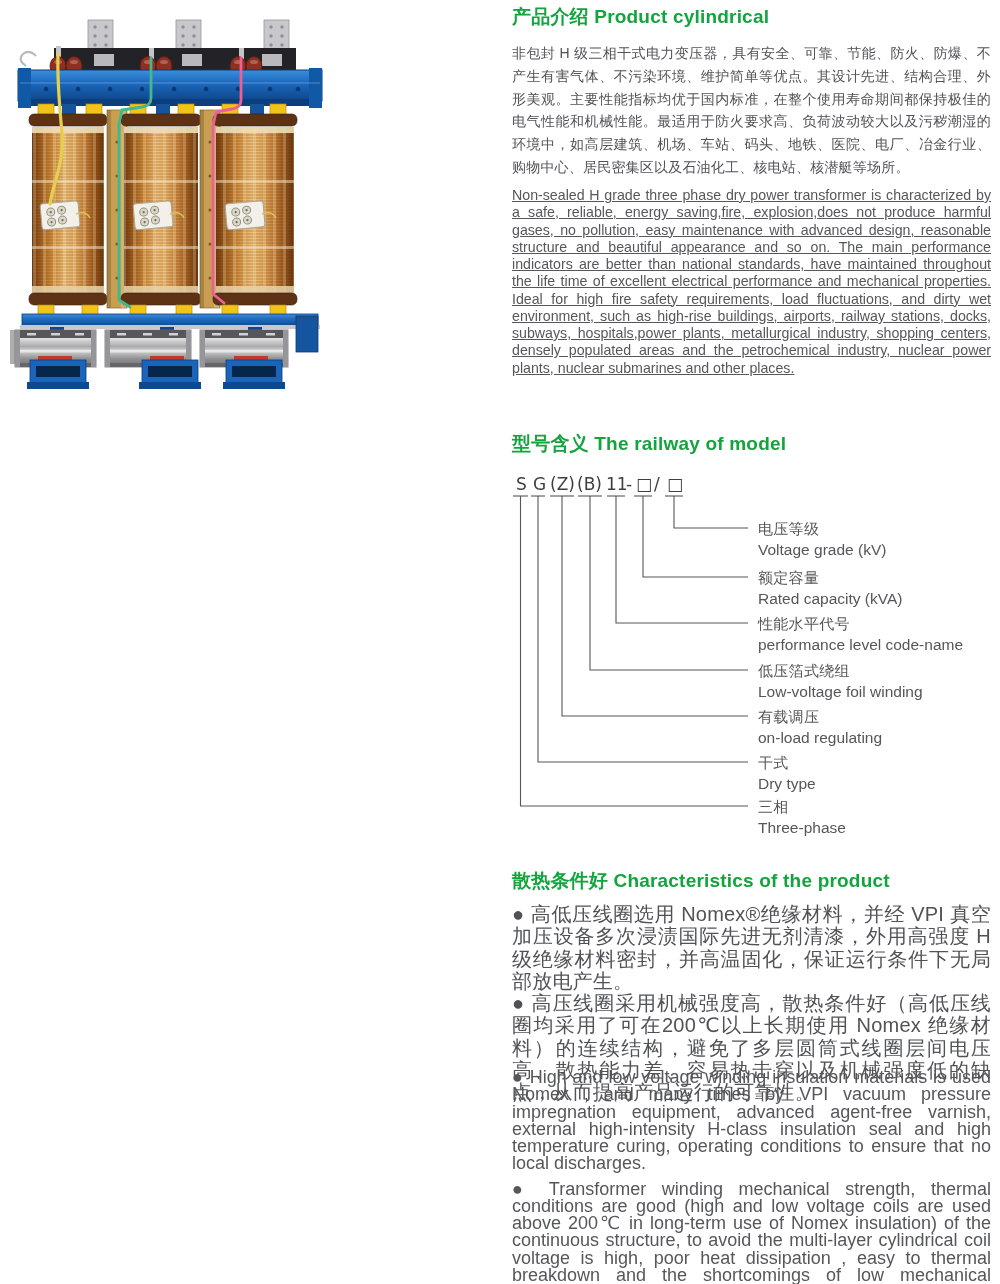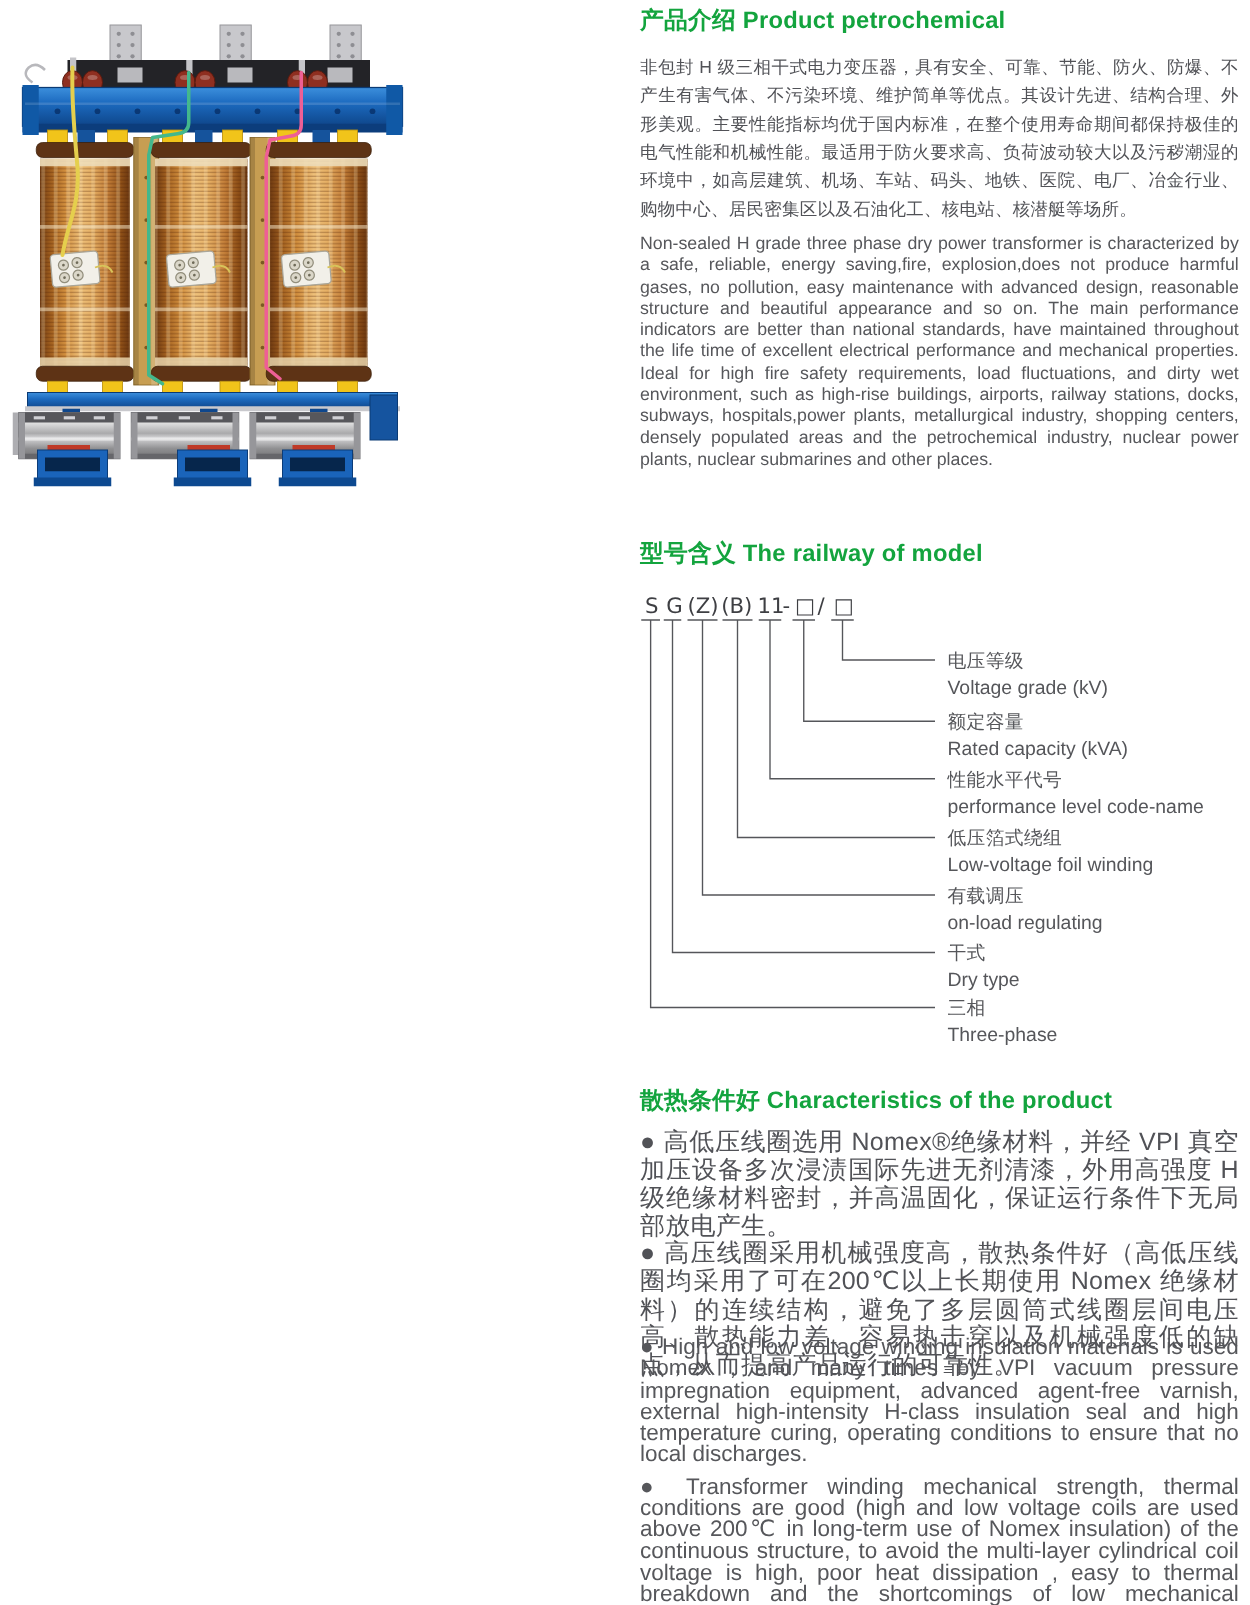--- a/index.html
+++ b/index.html
@@ -15,20 +15,21 @@
     margin:0;font-size:19px;font-weight:600;letter-spacing:.2px;
     color:var(--accent);line-height:24px;white-space:nowrap;
   }
   .para-zh{
     margin:0;font-size:14px;line-height:22.8px;text-align:justify;
     color:var(--zh-gray);letter-spacing:.2px;
   }
   .para-en{
     margin:0;font-size:14.2px;line-height:17.25px;text-align:justify;
     color:var(--body-gray);
+    text-decoration:underline;
   }
   .bullets p{margin:0;}
   .bullets-en p + p{margin-top:8px;}
   
   .code-part{font-family:"DejaVu Sans",sans-serif;font-size:17px;fill:#3e3f43;}
   .lbl-zh{font-size:15px;fill:var(--line);letter-spacing:.3px;}
   .lbl-en{font-size:15.5px;fill:var(--line);}
   .dline{stroke:var(--line);stroke-width:1.1;fill:none;}
   svg{display:block;}
 </style>
@@ -344,21 +345,21 @@
     </g>
     <g>
       <rect x="224" y="342" width="34" height="5" fill="#bf3a28"></rect>
       <rect x="216" y="346" width="56" height="23" fill="#1a64ba" stroke="#0b3c78" stroke-width="0.8"></rect>
       <rect x="222" y="352" width="44" height="11" fill="#06264c"></rect>
       <rect x="213" y="368" width="62" height="7" fill="#0d4990"></rect>
     </g>
   </g>
 </svg>
 
-<h2 class="sec col" style="top:5px;">产品介绍 Product petrochemical</h2>
+<h2 class="sec col" style="top:5px;">产品介绍 Product cylindrical</h2>
 
 <p class="para-zh col" style="top:42px;">非包封 H 级三相干式电力变压器，具有安全、可靠、节能、防火、防爆、不产生有害气体、不污染环境、维护简单等优点。其设计先进、结构合理、外形美观。主要性能指标均优于国内标准，在整个使用寿命期间都保持极佳的电气性能和机械性能。最适用于防火要求高、负荷波动较大以及污秽潮湿的环境中，如高层建筑、机场、车站、码头、地铁、医院、电厂、冶金行业、购物中心、居民密集区以及石油化工、核电站、核潜艇等场所。</p>
 
 <p class="para-en col" style="top:187px;">Non-sealed H grade three phase dry power transformer is characterized by a safe, reliable, energy saving,fire, explosion,does not produce harmful gases, no pollution, easy maintenance with advanced design, reasonable structure and beautiful appearance and so on. The main performance indicators are better than national standards, have maintained throughout the life time of excellent electrical performance and mechanical properties. Ideal for high fire safety requirements, load fluctuations, and dirty wet environment, such as high-rise buildings, airports, railway stations, docks, subways, hospitals,power plants, metallurgical industry, shopping centers, densely populated areas and the petrochemical industry, nuclear power plants, nuclear submarines and other places.</p>
 
 <h2 class="sec col" style="top:432px;">型号含义 The railway of model</h2>
 
 <svg class="abs" style="left:512px;top:467px;" width="480" height="380" viewBox="0 0 480 380">
 
   <text class="code-part" x="4" y="23">S</text>

